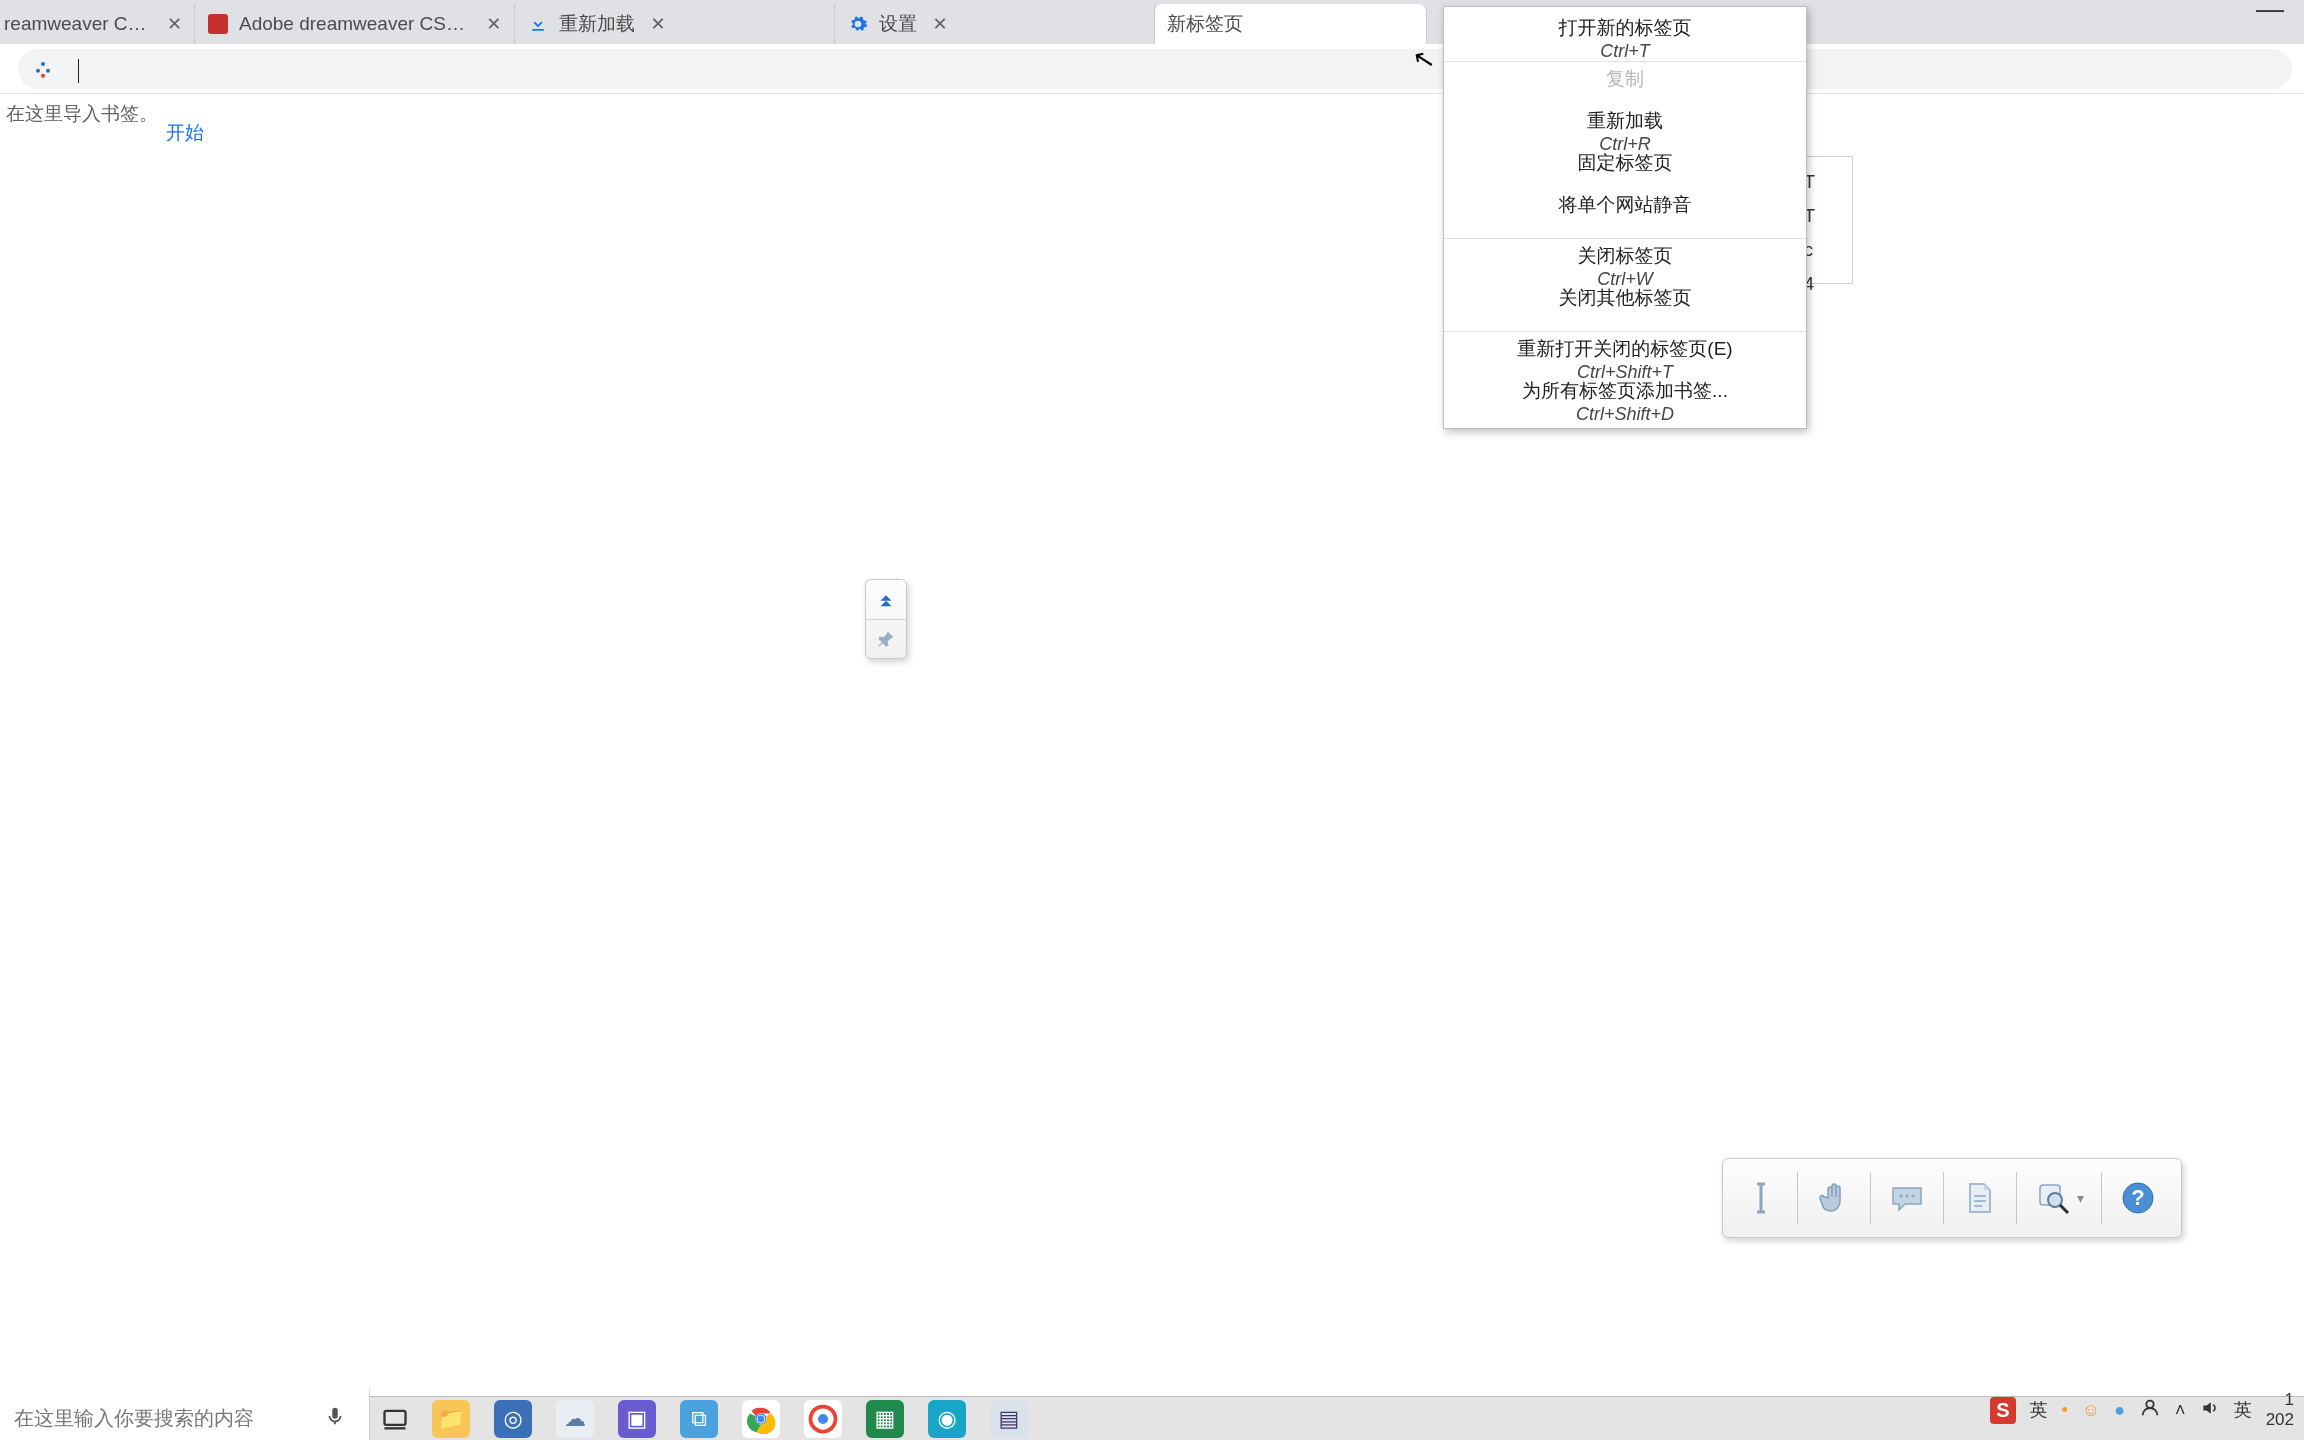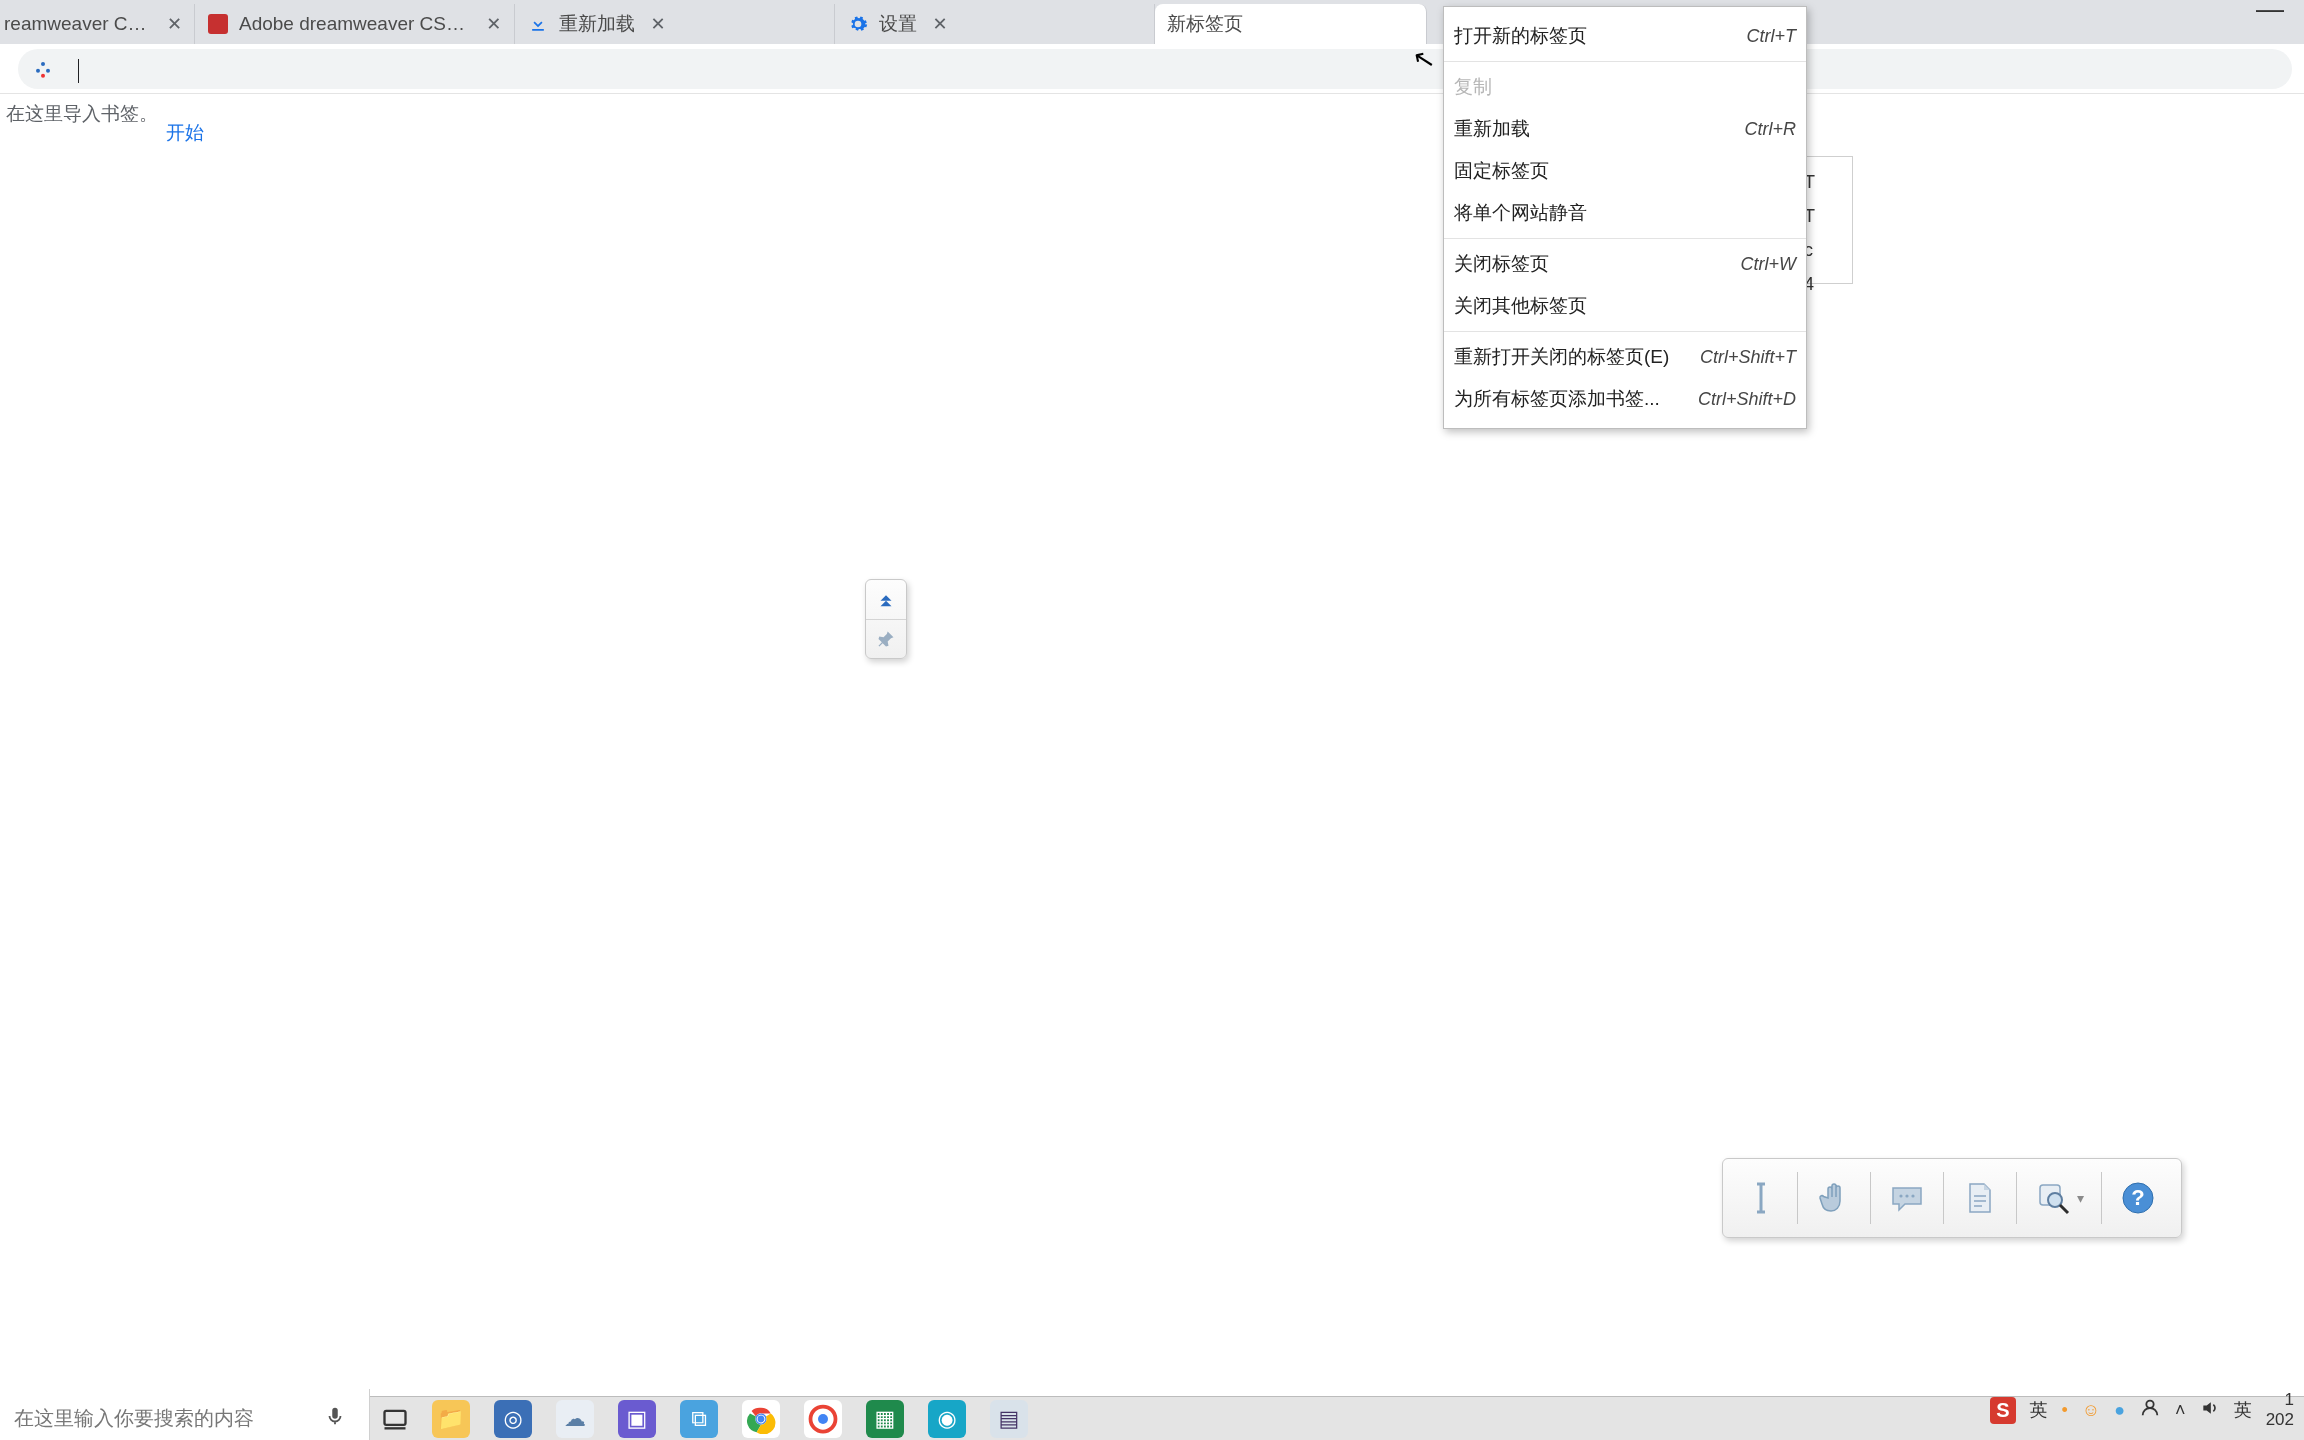--- a/index.html
+++ b/index.html
@@ -27,21 +27,21 @@
 .addr-caret { position:absolute; left:60px; top:10px; width:1px; height:24px; background:#202124; animation:blink 1s step-start infinite; }
 @keyframes blink { 50% { opacity:0; } }
 
 
 .bm-row { position:absolute; left:0; top:94px; right:1px; height:40px; background:#fff; display:flex; align-items:center; padding-left:6px; font-size:19px; color:#5f6368; }
 .bm-row .link { color:#1a73e8; margin-left:8px; cursor:pointer;margin-top:38px; }
 
 
 .ctx-shadow { position:absolute; left:1798px; top:156px; width:55px; height:128px; background:#fff; border:1px solid #cfcfcf; border-left:none; font-size:18px; color:#333; padding:8px 6px; line-height:34px; text-align:left; }
 .ctx { position:absolute; left:1443px; top:6px; width:364px; background:#fff; border:1px solid #bdbdbd; box-shadow:2px 3px 8px rgba(0,0,0,.25); padding:8px 0; font-size:19px; color:#222; }
-.ctx .row { height:42px; display:flex; align-items:center; justify-content:space-between; padding:0 10px; cursor:default; }
+.ctx .row { height:42px; display:flex; align-items:center; justify-content:space-between; padding:0 22px; cursor:default;flex-direction:column; }
 .ctx .row.disabled { color:#b6b6b6; }
 .ctx .sep { height:1px; background:#e3e3e3; margin:4px 0; }
 .ctx .sc { color:#464646; font-size:18px;font-style:italic; }
 
 
 .cursor { position:absolute; left:1413px; top:44px; font-size:26px; color:#000; transform:rotate(-12deg); pointer-events:none; }
 
 
 .float-bar { position:absolute; left:861px; top:579px; width:460px; height:80px; background:linear-gradient(#fdfdfd,#f0f0f0); border:1px solid #c9c9c9; border-radius:6px; box-shadow:2px 3px 6px rgba(0,0,0,.18); display:flex; align-items:center; padding:0 10px; }
 .float-bar .sepv { width:1px; height:52px; background:#c8c8c8; margin:0 8px; }

